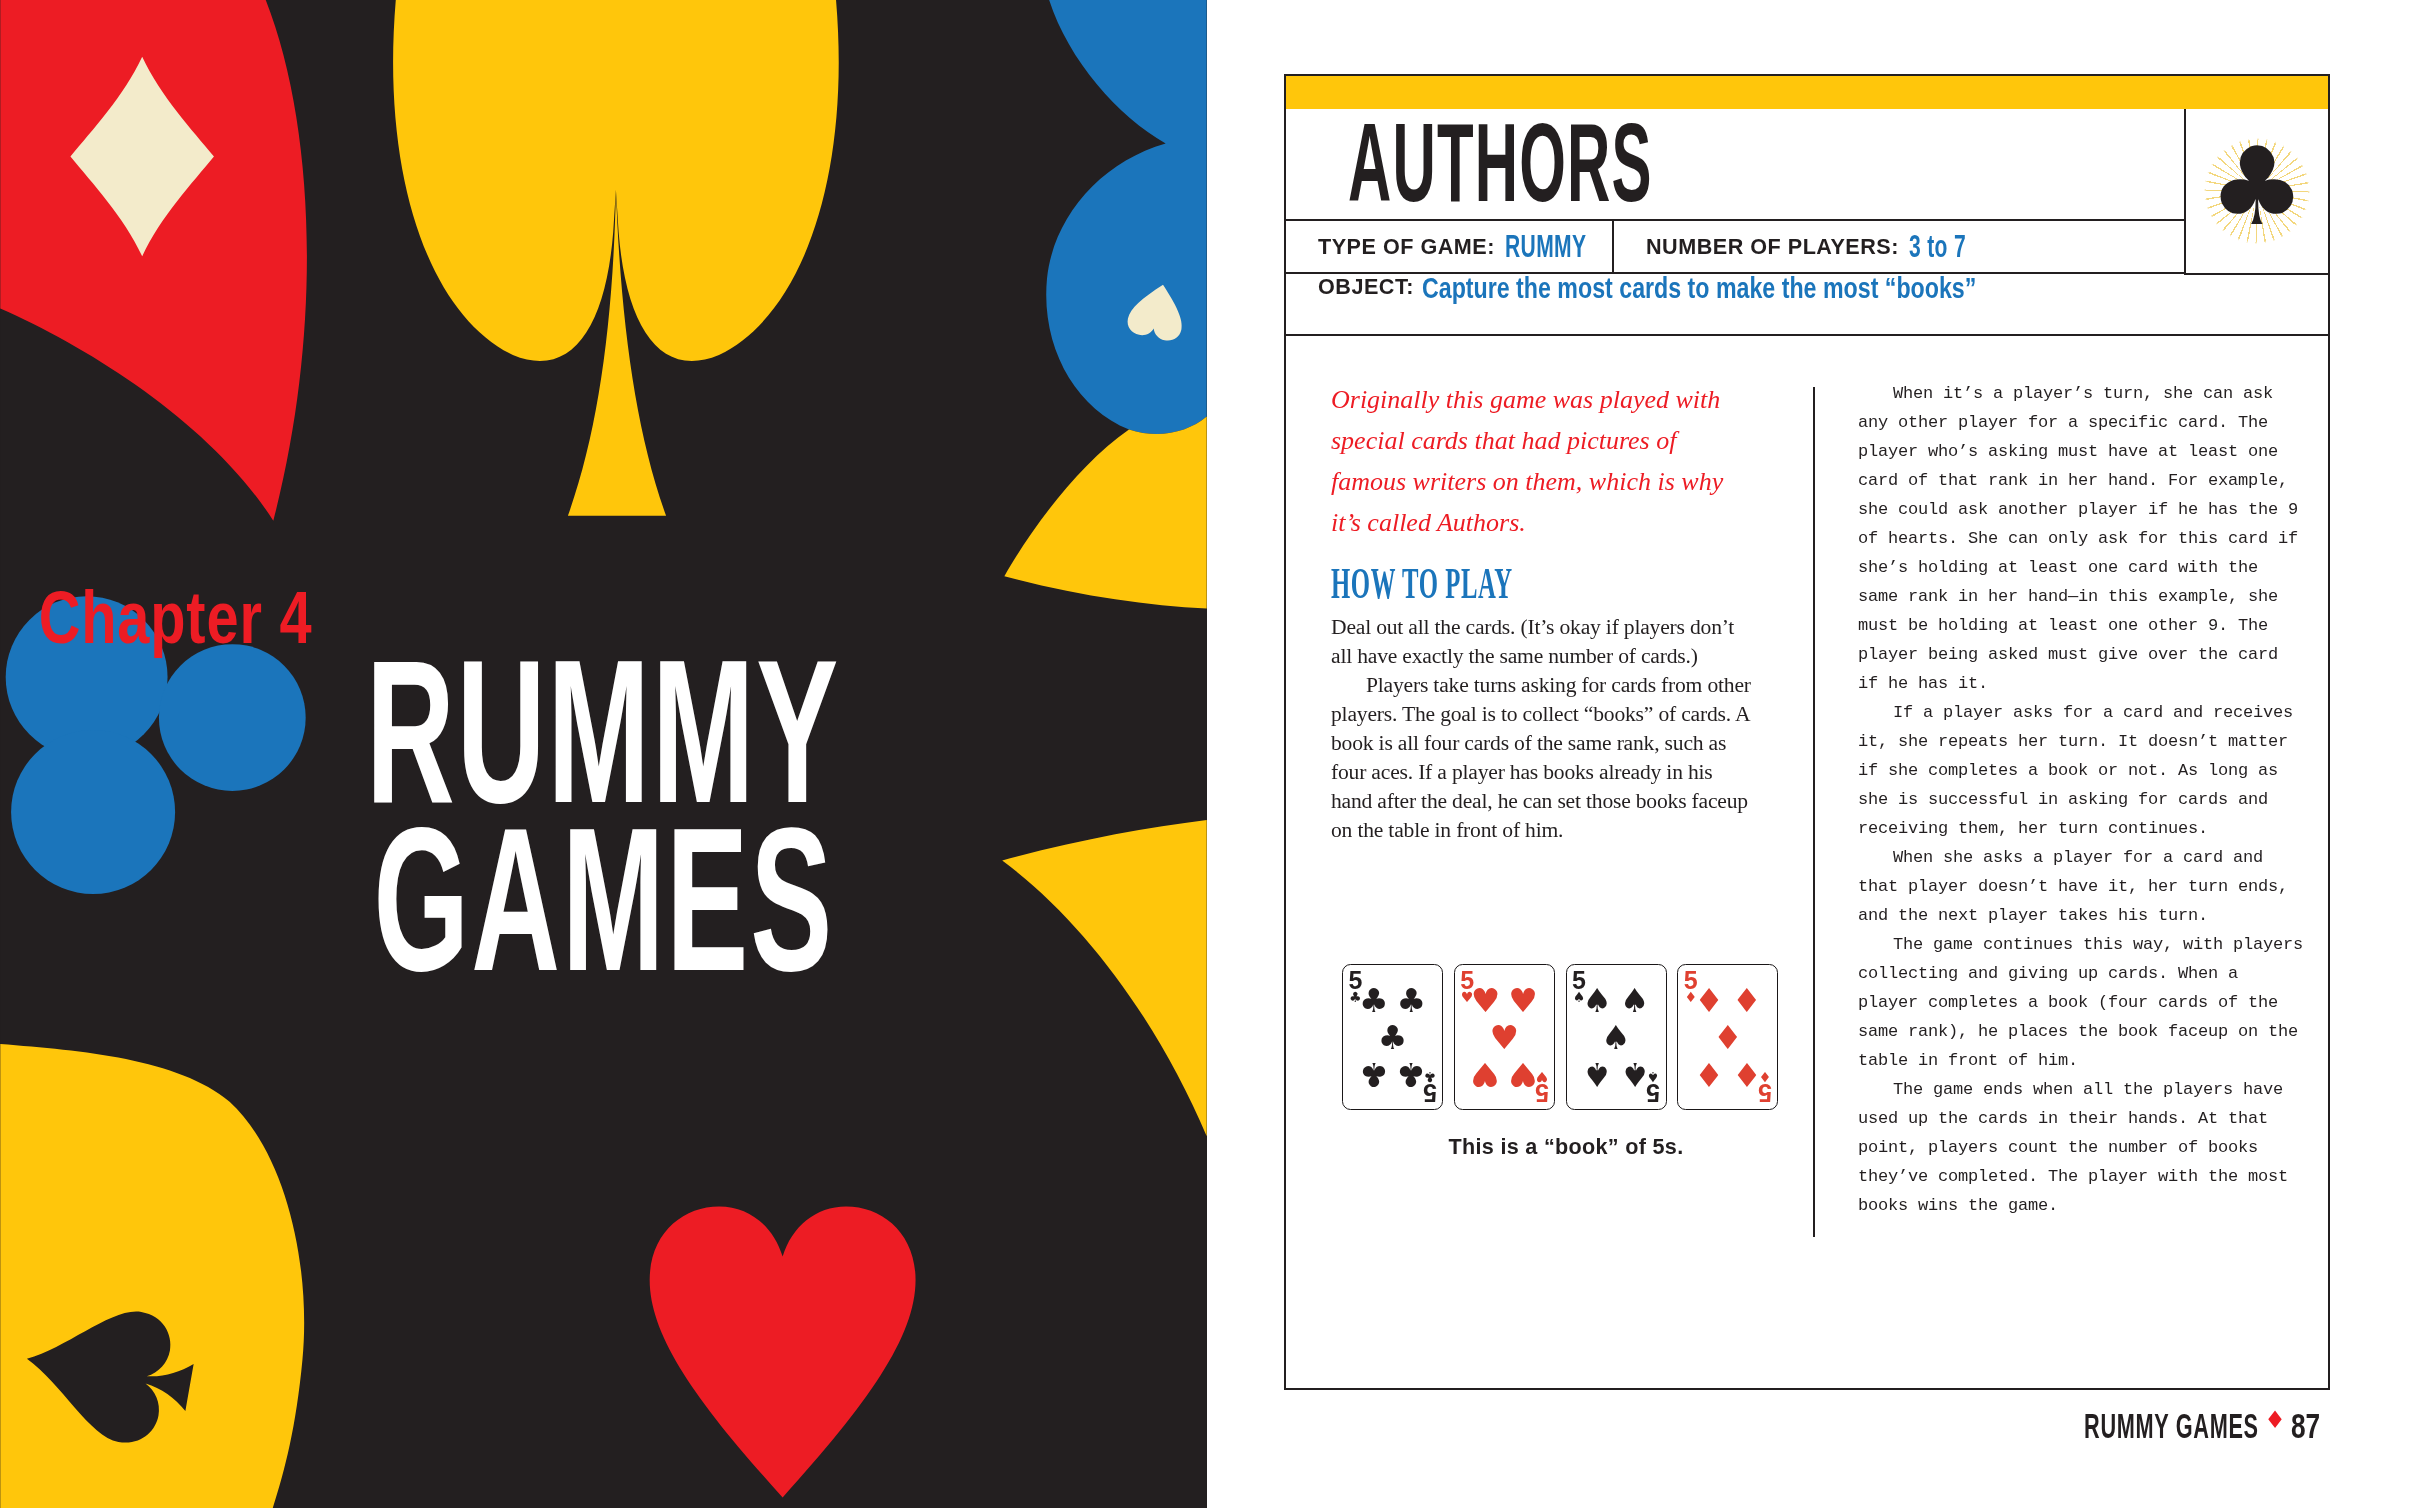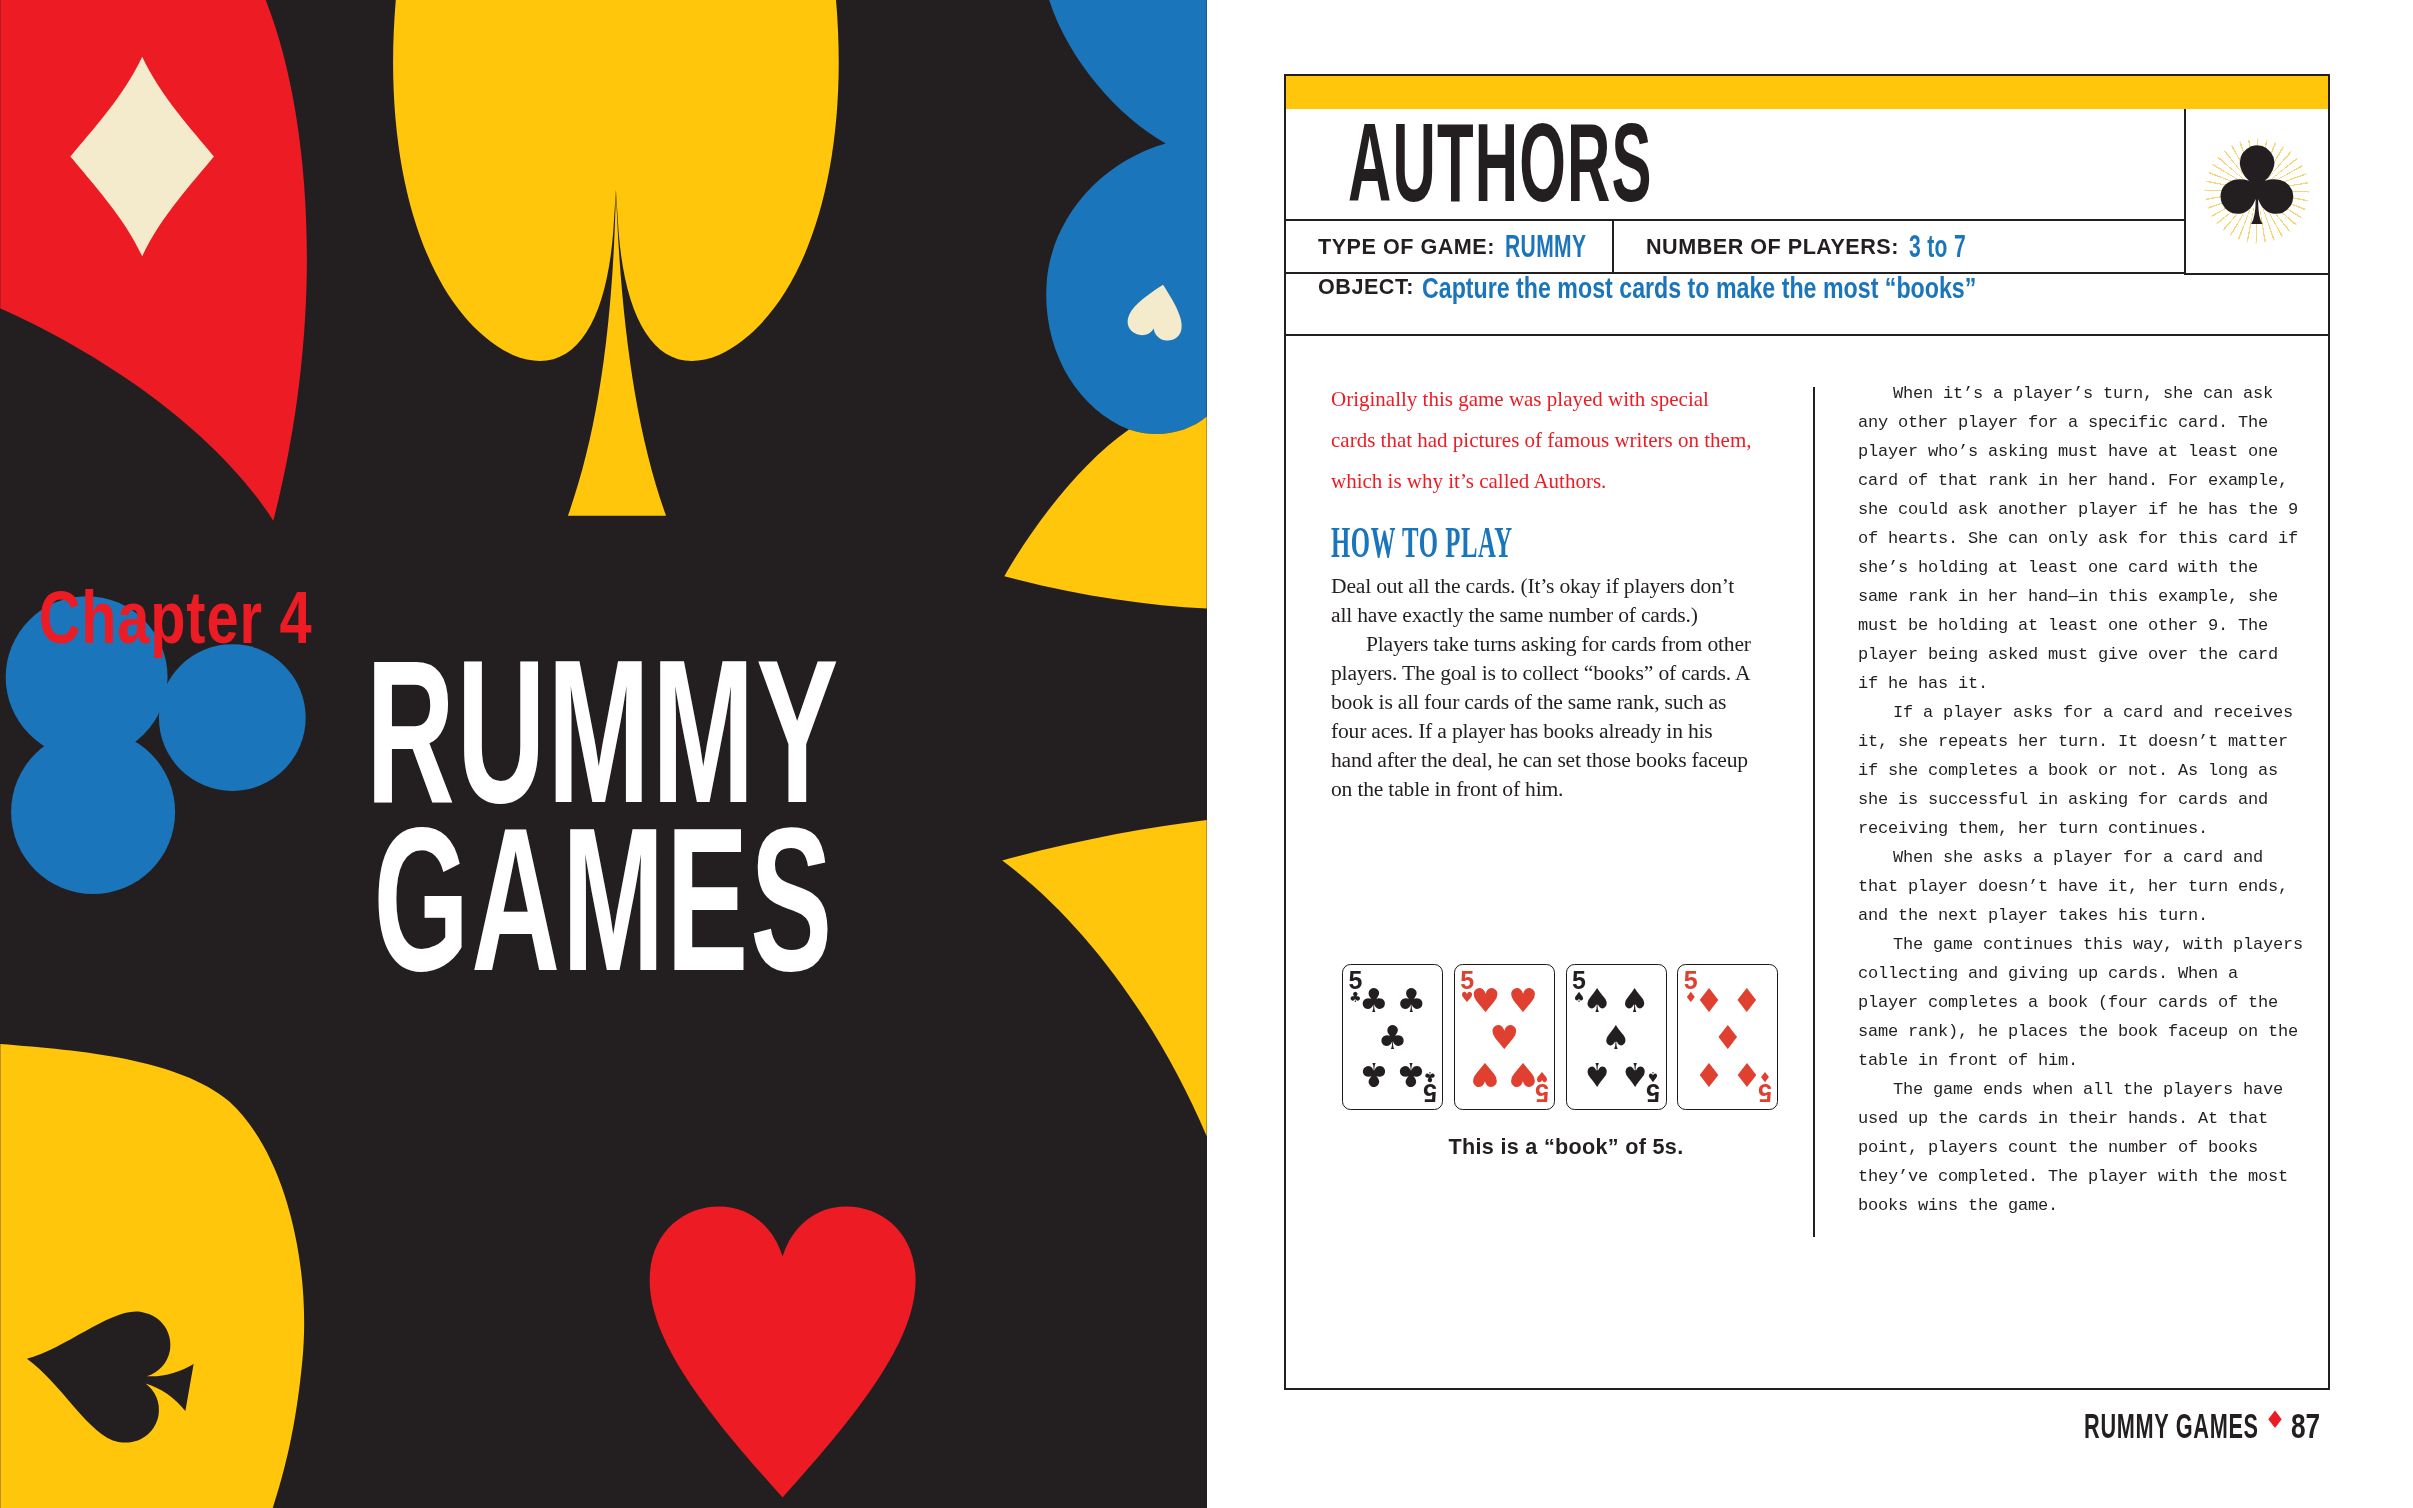--- a/index.html
+++ b/index.html
@@ -43,21 +43,21 @@
     background:
       radial-gradient(closest-side,#fff 24%,rgba(255,255,255,0) 25%),
       radial-gradient(closest-side,rgba(255,255,255,0) 74%,#fff 78%),
       repeating-conic-gradient(var(--burst) 0 1.7deg,#fff 1.7deg 10deg);}
   .clubglyph{position:absolute;left:50%;top:50%;transform:translate(-50%,-54%);font-family:"DejaVu Sans",sans-serif;font-size:108px;color:var(--ink);line-height:1}
 
   .bodytext{position:absolute;left:0;top:0;width:100%;height:100%}
   .colL{position:absolute;left:45px;top:303px;width:422px;font-family:"Liberation Serif",serif;font-size:21.6px;line-height:29px;letter-spacing:-0.2px}
   .colR{position:absolute;left:572px;top:303px;width:446px;font-family:Liberation Mono, monospace;font-size:17px;line-height:29px;letter-spacing:-0.2px}
   .colrule{position:absolute;left:527px;top:311px;width:1.6px;height:850px;background:var(--ink)}
-  .intro{color:var(--red);font-size:21px;line-height:41px;letter-spacing:0}
+  .intro{font-style:italic;color:var(--red);font-size:26px;line-height:41px;letter-spacing:0}
   .howto{margin:18.3px 0 6.5px;line-height:1}
   .t-howto{display:inline-block;font-size:45px;font-weight:700;color:var(--blue);transform:scale(.55,1);transform-origin:0 50%;letter-spacing:1.1px;white-space:nowrap}
   .colL p.ind,.colR p.ind{text-indent:35px}
   .colL p,.colR p{margin:0}
 
   .figure{position:absolute;left:56px;top:888px;width:448px}
   .cardsrow{display:flex;gap:10.8px}
   .pcard{position:relative;width:101px;height:146px;background:#fff;border:1.6px solid #1a1718;border-radius:8.6px;flex:0 0 auto}
   .pip{position:absolute;font-family:"DejaVu Sans",sans-serif;font-size:33px;line-height:1;transform:translate(-50%,-50%)}
   .pip.inv{transform:translate(-50%,-50%) rotate(180deg)}

